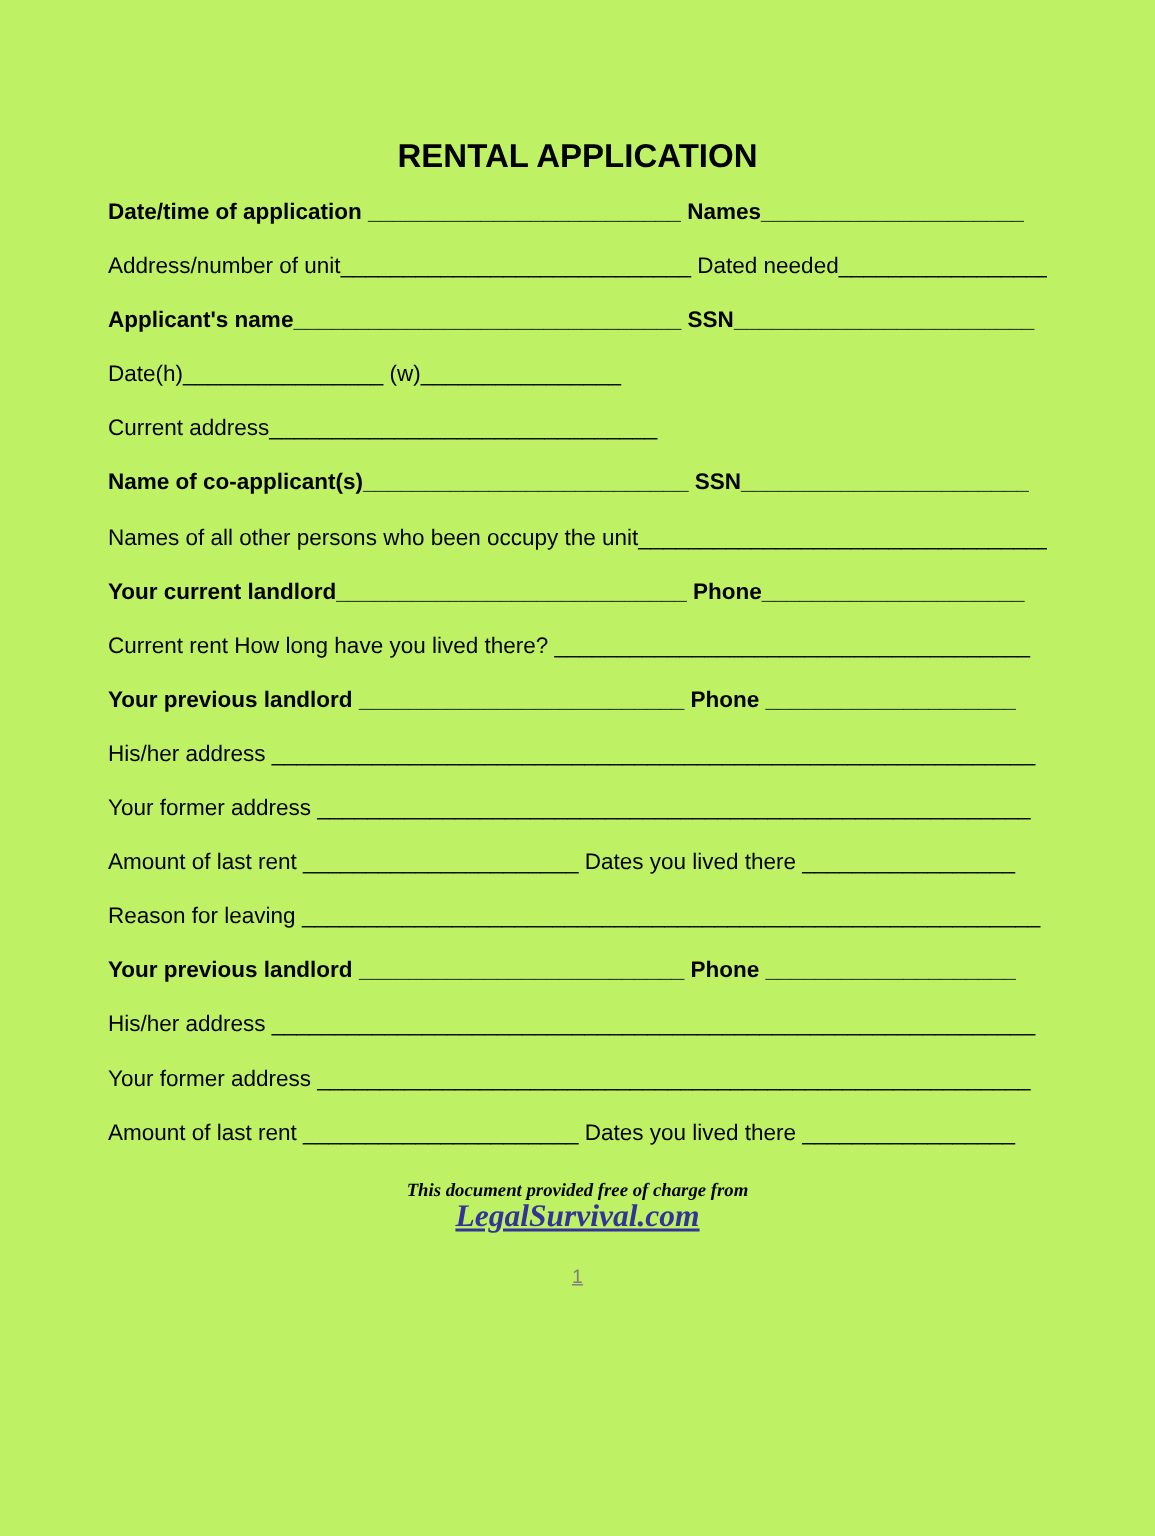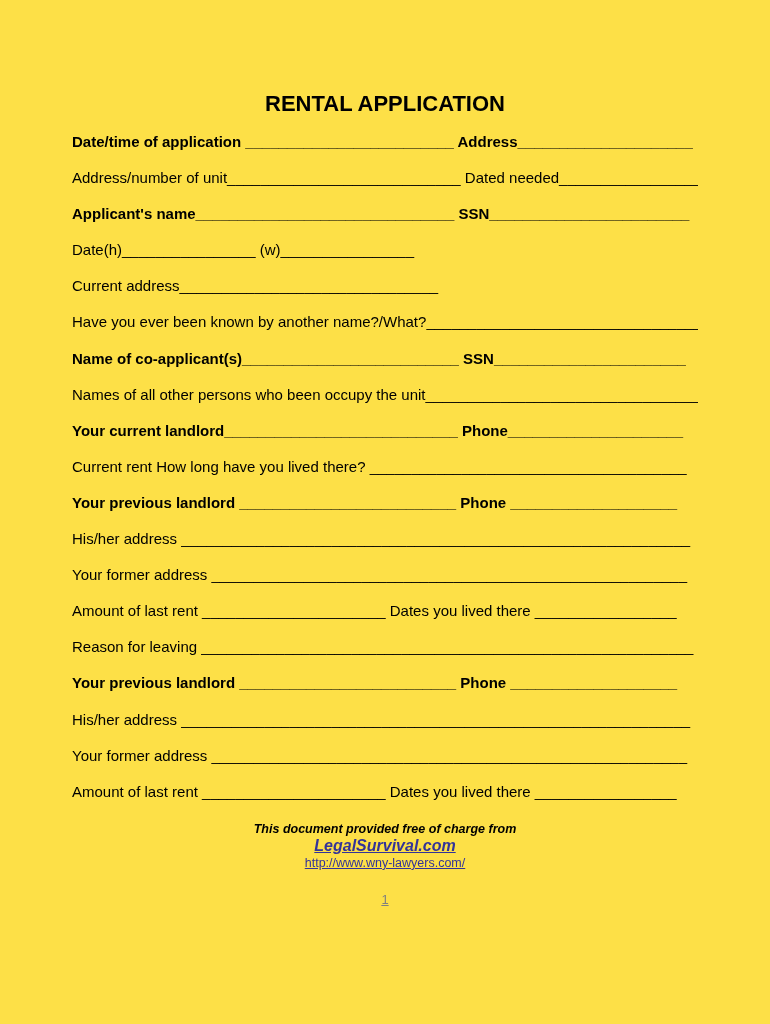--- a/index.html
+++ b/index.html
@@ -4,21 +4,21 @@
 <style>
   html, body {
     margin: 0;
     padding: 0;
     background: #ffffff;
   }
   .page {
     position: relative;
     width: 770px;
     height: 1024px;
-    background: #fde047;
+    background: #bef264;
     font-family: "Liberation Sans", sans-serif;
     color: #000000;
     overflow: hidden;
   }
   .doc-title {
     margin: 0;
     padding-top: 92px;
     text-align: center;
     font-size: 22px;
     line-height: 24px;
@@ -36,31 +36,32 @@
     overflow: hidden;
   }
   .form-line.bold { font-weight: bold; }
   .label { color: #000000; }
   .blank { color: #000000; letter-spacing: 0; margin-top: 46px; }
   .doc-footer {
     margin-top: 12px;
     text-align: center;
     font-size: 12.5px;
     line-height: 15px;
+    font-family: Liberation Serif, serif;
   }
   .footer-provided {
     font-weight: bold;
     font-style: italic;
     font-size: 12.5px;
   }
   .footer-site {
     line-height: 18px;
   }
   .footer-site a {
-    font-size: 16px;
+    font-size: 21px;
     font-weight: bold;
     font-style: italic;
   }
   a {
     color: #333399;
     text-decoration: underline;
     cursor: pointer;
   }
   .footer-address { color: #000000; }
   .page-number {
@@ -73,46 +74,42 @@
 </style>
 </head>
 <body>
 
 <div class="page">
 
   <h1 class="doc-title">RENTAL APPLICATION</h1>
 
   <main class="form-body">
 
-  <div class="form-line bold"><span class="label">Date/time of application </span><span class="blank">_________________________</span><span class="label"> Address</span><span class="blank">_____________________</span></div>
+  <div class="form-line bold"><span class="label">Date/time of application </span><span class="blank">_________________________</span><span class="label"> Names</span><span class="blank">_____________________</span></div>
       <div class="form-line"><span class="label">Address/number of unit</span><span class="blank">____________________________</span><span class="label"> Dated needed</span><span class="blank">_________________</span></div>
       <div class="form-line bold"><span class="label">Applicant's name</span><span class="blank">_______________________________</span><span class="label"> SSN</span><span class="blank">________________________</span></div>
       <div class="form-line"><span class="label">Date(h)</span><span class="blank">________________</span><span class="label"> (w)</span><span class="blank">________________</span></div>
       <div class="form-line"><span class="label">Current address</span><span class="blank">_______________________________</span></div>
-      <div class="form-line"><span class="label">Have you ever been known by another name?/What?</span><span class="blank">_________________________________</span></div>
       <div class="form-line bold"><span class="label">Name of co-applicant(s)</span><span class="blank">__________________________</span><span class="label"> SSN</span><span class="blank">_______________________</span></div>
       <div class="form-line"><span class="label">Names of all other persons who been occupy the unit</span><span class="blank">_________________________________</span></div>
       <div class="form-line bold"><span class="label">Your current landlord</span><span class="blank">____________________________</span><span class="label"> Phone</span><span class="blank">_____________________</span></div>
       <div class="form-line"><span class="label">Current rent How long have you lived there? </span><span class="blank">______________________________________</span></div>
       <div class="form-line bold"><span class="label">Your previous landlord </span><span class="blank">__________________________</span><span class="label"> Phone </span><span class="blank">____________________</span></div>
       <div class="form-line"><span class="label">His/her address </span><span class="blank">_____________________________________________________________</span></div>
       <div class="form-line"><span class="label">Your former address </span><span class="blank">_________________________________________________________</span></div>
       <div class="form-line"><span class="label">Amount of last rent </span><span class="blank">______________________</span><span class="label"> Dates you lived there </span><span class="blank">_________________</span></div>
       <div class="form-line"><span class="label">Reason for leaving </span><span class="blank">___________________________________________________________</span></div>
       <div class="form-line bold"><span class="label">Your previous landlord </span><span class="blank">__________________________</span><span class="label"> Phone </span><span class="blank">____________________</span></div>
       <div class="form-line"><span class="label">His/her address </span><span class="blank">_____________________________________________________________</span></div>
       <div class="form-line"><span class="label">Your former address </span><span class="blank">_________________________________________________________</span></div>
       <div class="form-line"><span class="label">Amount of last rent </span><span class="blank">______________________</span><span class="label"> Dates you lived there </span><span class="blank">_________________</span></div>
     </main>
 
   <footer class="doc-footer">
     <div class="footer-provided">This document provided free of charge from</div>
     <div class="footer-site">
       <a>LegalSurvival.com</a>
     </div>
-    <div>
-      <a>http://www.wny-lawyers.com/</a>
-    </div>
   </footer>
 
   <div class="page-number">1</div>
 
 </div>
 
 </body></html>

